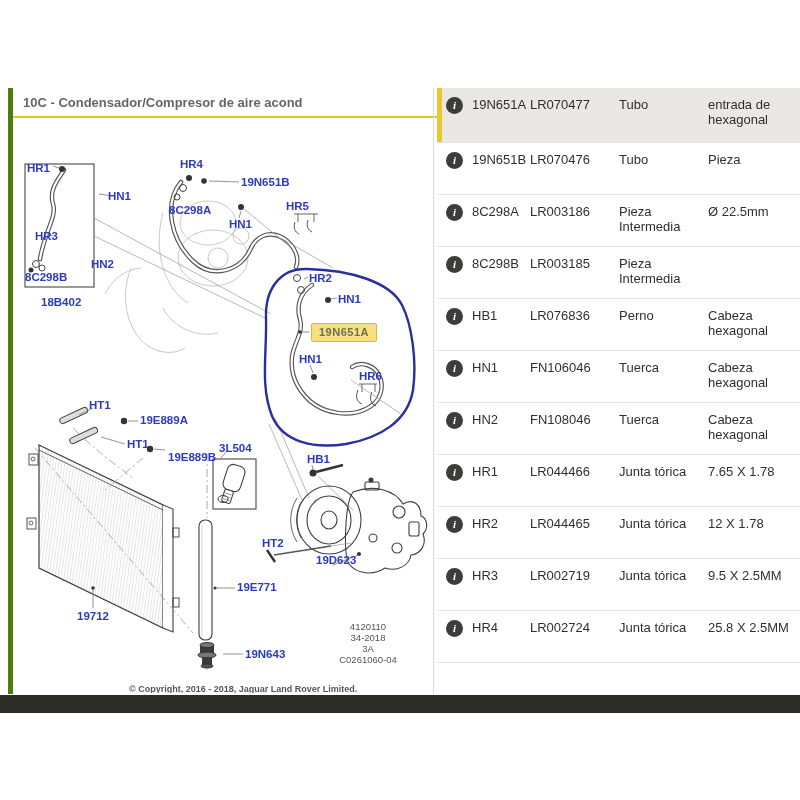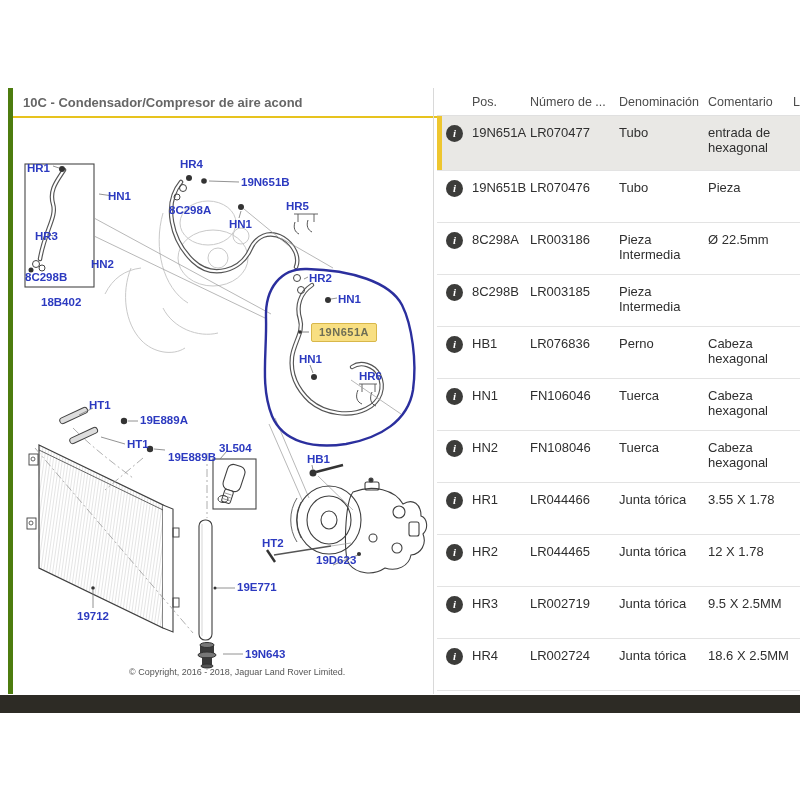--- a/index.html
+++ b/index.html
@@ -9,21 +9,21 @@
   
   .left-panel{position:absolute;left:8px;top:88px;width:425px;height:606px;background:#fff;
               border-left:5px solid #4d7c0f;}
   .panel-title{position:absolute;left:10px;top:7px;font-size:13px;font-weight:bold;color:#666;}
   .title-rule{position:absolute;left:0;top:28px;width:425px;height:2px;background:#e7c31e;}
   .diagram{position:absolute;left:0px;top:30px;width:424px;height:575px;overflow:hidden;}
   .dlabel{position:absolute;font-size:11.5px;font-weight:bold;color:#2c3ac0;white-space:nowrap;line-height:13px;}
   .dlabel.hl{background:#f8df82;border:1px solid #d8b74a;color:#6e6e55;padding:2px 7px;border-radius:2px;
              font-size:11px;letter-spacing:.5px;}
   .stamp{position:absolute;left:310px;top:503px;width:90px;text-align:center;font-size:9.5px;color:#555;line-height:11px;}
-  .copyright{position:absolute;left:116px;top:549px;font-size:9px;color:#555;white-space:nowrap;}
+  .copyright{position:absolute;left:116px;top:566px;font-size:9px;color:#555;white-space:nowrap;font-weight:bold;}
   
   .vdivider{position:absolute;left:433px;top:88px;width:0;height:606px;border-left:1px solid #d9d9d9;}
   
   .right-panel{position:absolute;left:437px;top:88px;width:363px;height:607px;overflow:hidden;background:#fff;}
   .thead{position:relative;height:27px;border-bottom:1px solid #e0e0e0;}
   .hc{position:absolute;top:7px;font-size:12.5px;color:#4c4c4c;white-space:nowrap;}
   .rows{position:relative;}
   .trow{position:relative;height:51px;border-bottom:1px solid #e3e3e3;background:#fff;}
   .trow.hl{height:54px;background:#e9e8e5;}
   .trow.hl::before{content:"";position:absolute;left:0;top:0;width:5px;height:100%;background:#eec62f;}
@@ -264,34 +264,28 @@
 
   <span class="dlabel" style="left: 303px; top: 436px;">19D623</span>
 
   <span class="dlabel" style="left: 224px; top: 463px;">19E771</span>
 
   <span class="dlabel" style="left: 64px; top: 492px;">19712</span>
 
   <span class="dlabel" style="left: 232px; top: 530px;">19N643</span>
 </div>
 
+      <div class="stamp"><span id="stamp"><span>4120110</span><br><span>34-2018</span><br><span>3A</span><br><span>C0261060-04</span></span></div>
       <div class="copyright">© Copyright, 2016 - 2018, Jaguar Land Rover Limited.</div>
     </div>
   </div>
 
   <div class="vdivider"></div>
 
   <div class="right-panel">
-    <div class="thead">
-      <span class="hc posh" style="left:35px">Pos.</span>
-      <span class="hc" style="left:93px">Número de ...</span>
-      <span class="hc" style="left:182px">Denominación</span>
-      <span class="hc" style="left:271px">Comentario</span>
-      <span class="hc" style="left:356px">L</span>
-    </div>
     <div class="rows" id="rows">
   <div class="trow hl">
     <span class="info">i</span>
     <span class="c pos">19N651A</span>
     <span class="c num">LR070477</span>
     <span class="c den">Tubo</span>
     <span class="c com">entrada de hexagonal</span>
   </div>
 
   <div class="trow">
@@ -340,21 +334,21 @@
     <span class="c num">FN108046</span>
     <span class="c den">Tuerca</span>
     <span class="c com">Cabeza hexagonal</span>
   </div>
 
   <div class="trow">
     <span class="info">i</span>
     <span class="c pos">HR1</span>
     <span class="c num">LR044466</span>
     <span class="c den">Junta tórica</span>
-    <span class="c com">3.55 X 1.78</span>
+    <span class="c com">7.65 X 1.78</span>
   </div>
 
   <div class="trow">
     <span class="info">i</span>
     <span class="c pos">HR2</span>
     <span class="c num">LR044465</span>
     <span class="c den">Junta tórica</span>
     <span class="c com">12 X 1.78</span>
   </div>
 
@@ -364,21 +358,21 @@
     <span class="c num">LR002719</span>
     <span class="c den">Junta tórica</span>
     <span class="c com">9.5 X 2.5MM</span>
   </div>
 
   <div class="trow">
     <span class="info">i</span>
     <span class="c pos">HR4</span>
     <span class="c num">LR002724</span>
     <span class="c den">Junta tórica</span>
-    <span class="c com">18.6 X 2.5MM</span>
+    <span class="c com">25.8 X 2.5MM</span>
   </div>
 
   <div class="trow">
     
     
     
     
     
   </div>
 </div>

